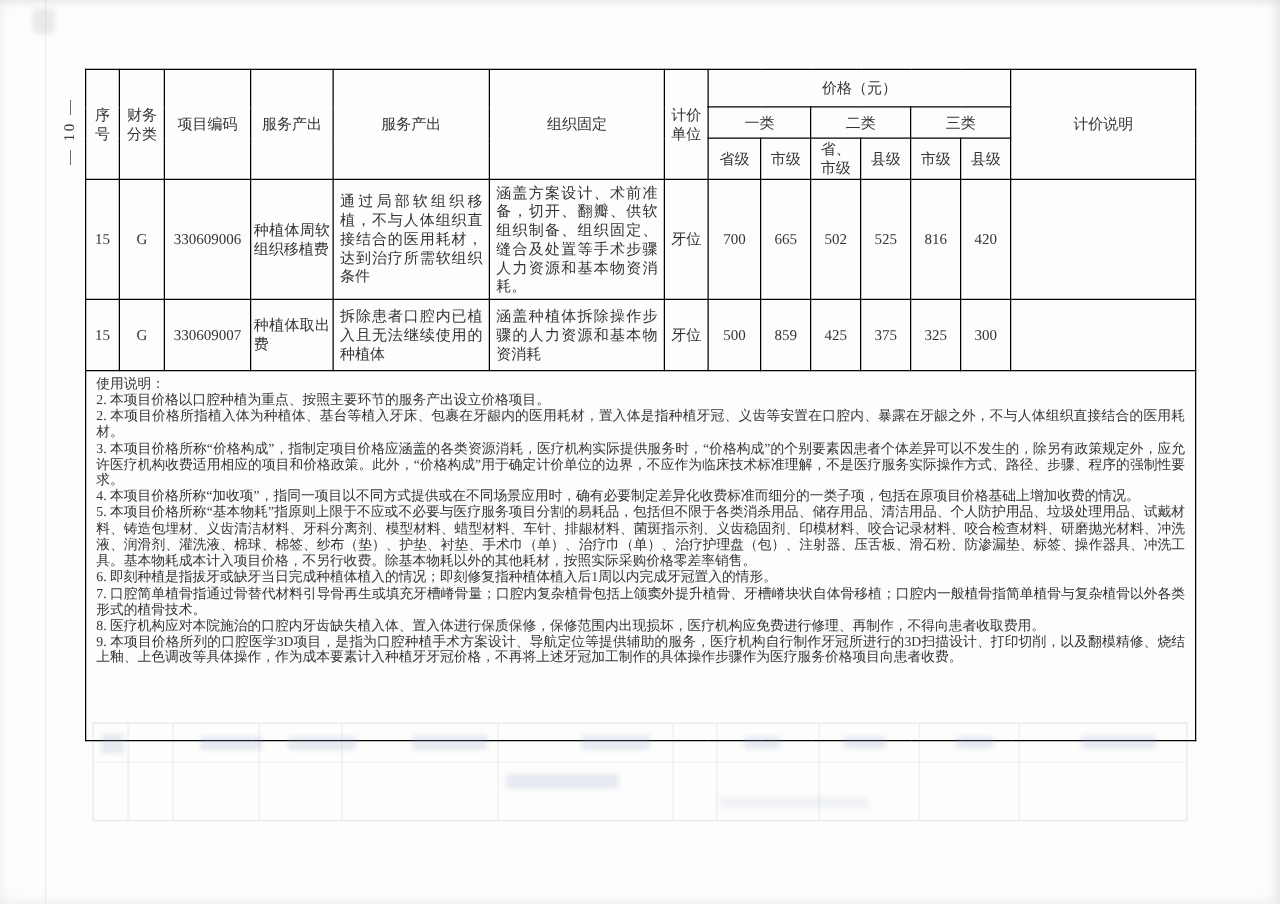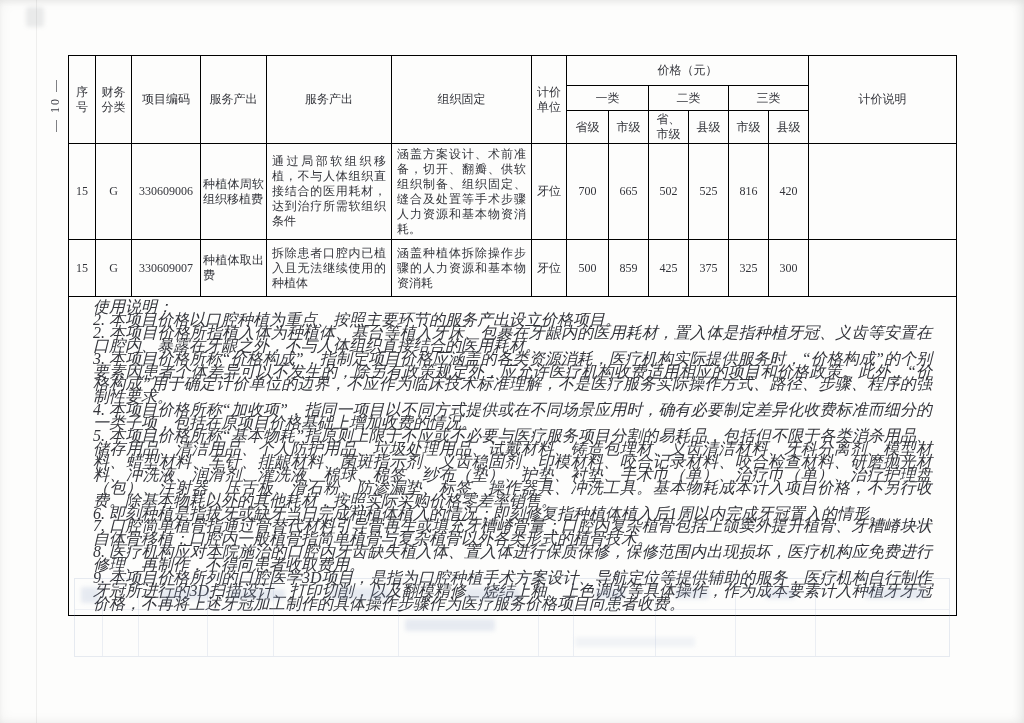--- a/index.html
+++ b/index.html
@@ -43,21 +43,21 @@
   }
   tr.h1{height:30px;} tr.h2{height:25px;} tr.h3{height:27px;}
   tr.r14{height:96px;} tr.r15{height:57px;}
   .doc-table td.jt{
     text-align:justify;text-align-last:left;
     padding:2px 5px;
   }
   .doc-table td.name-cell{padding:2px 2px;text-align:justify;text-align-last:left;}
   .doc-table td.notes-cell{
     height:287px;vertical-align:top;text-align:left;
-    padding:4px 24px;font-size:16px;line-height:12.9px;font-style:italic;
+    padding:4px 8px;font-size:11px;line-height:12.9px;
   }
   .note-line{text-align:justify;}
   
   .ghost{
     position:absolute;left:74px;top:578px;width:874px;height:77px;
     border:1px solid rgba(130,150,190,0.18);
   }
   .ghost .v{position:absolute;top:0;bottom:0;width:1px;background:rgba(130,150,190,0.14);}
   .ghost .h{position:absolute;left:0;right:0;top:30px;height:1px;background:rgba(130,150,190,0.12);}
   .smudge{position:absolute;background:rgba(140,160,200,0.20);filter:blur(2px);border-radius:2px;}

